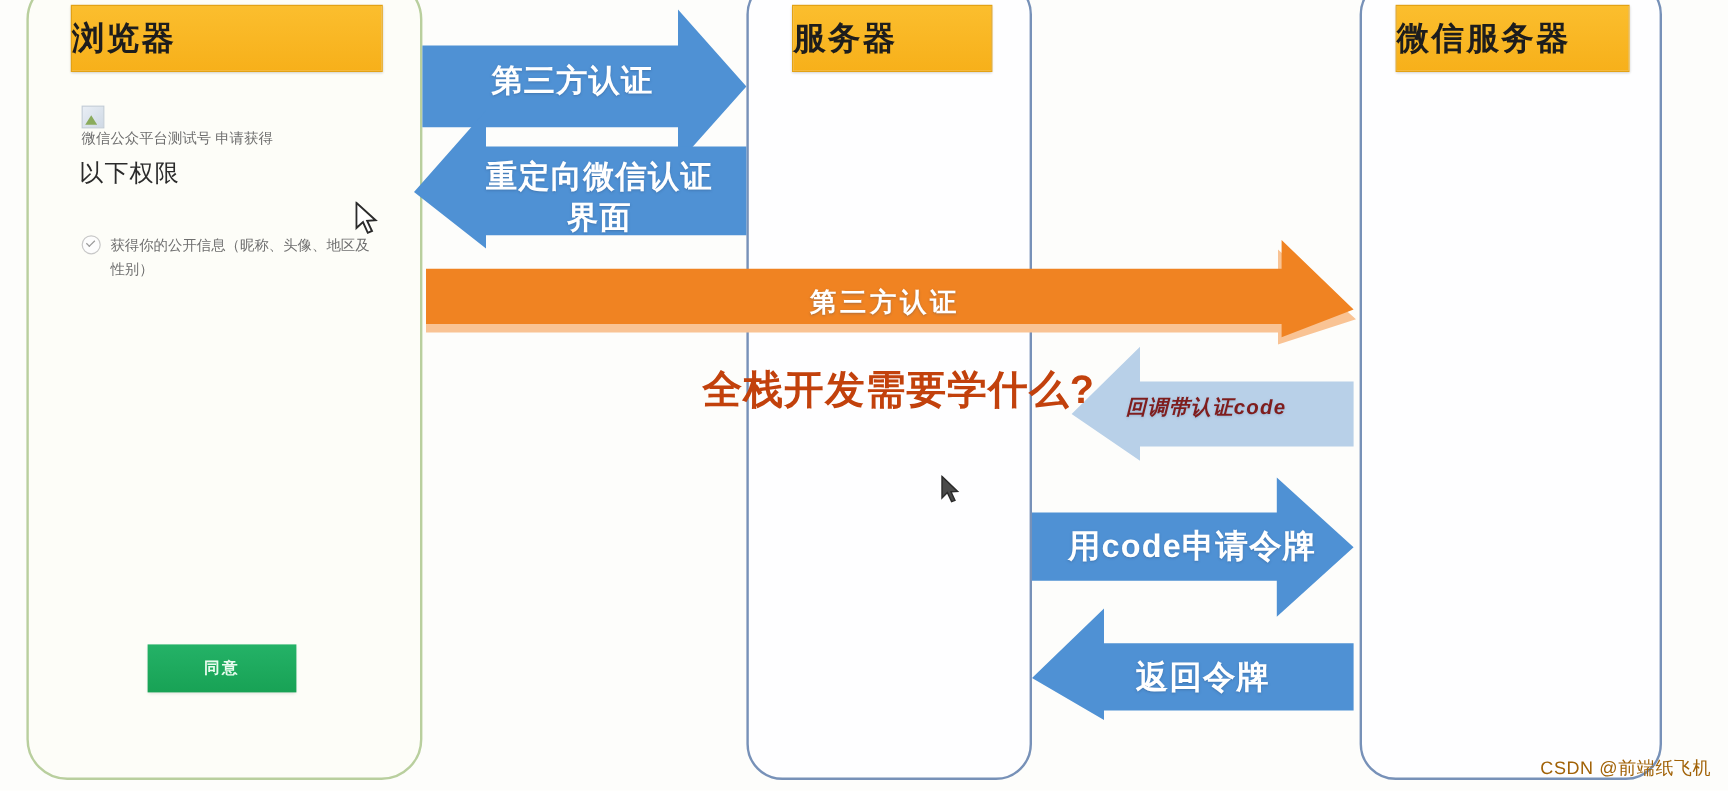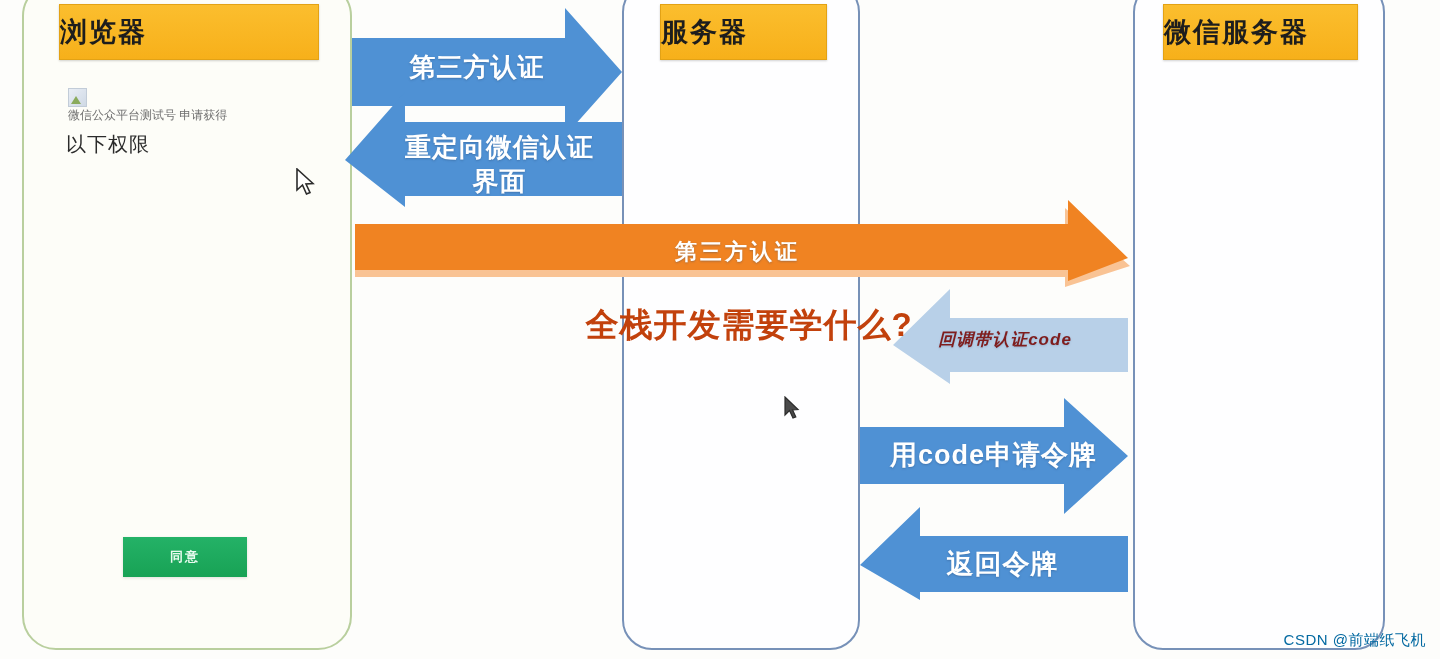--- a/index.html
+++ b/index.html
@@ -188,21 +188,21 @@
     z-index: 20;
     padding-left: 29px;
   }
 
   
   .watermark {
     position: absolute;
     right: 14px;
     bottom: 9px;
     font-size: 15px;
-    color: #0369a1;
+    color: #a16207;
     letter-spacing: 0.5px;
     z-index: 25;
   }
 
   
   .cursor {
     position: absolute;
     z-index: 30;
     pointer-events: none;
   }
@@ -246,20 +246,24 @@
   <div class="lane-title title-server">服务器</div>
   <div class="lane-title title-wechat">微信服务器</div>
 
   <div class="bp-row bp-appname">
     <span class="bp-appicon"></span>
     <span>微信公众平台测试号 申请获得</span>
   </div>
 
   <div class="bp-heading">以下权限</div>
 
+  <div class="bp-row bp-perm">
+    <span class="bp-check"></span>
+    <span class="bp-permtext">获得你的公开信息（昵称、头像、地区及性别）</span>
+  </div>
 
   <button class="agree-btn">同意</button>
 
   <div class="headline">全栈开发需要学什么?</div>
 
   <div class="watermark">CSDN @前端纸飞机</div>
 
   <svg class="cursor cursor-1" width="22" height="30" viewBox="0 0 22 30" xmlns="http://www.w3.org/2000/svg">
     <polygon points="1,1 1,22 6.5,17 10.5,26 14,24.5 10,16 17,15.5" fill="#ffffff" stroke="#2b2b2b" stroke-width="1.6"></polygon>
   </svg>

